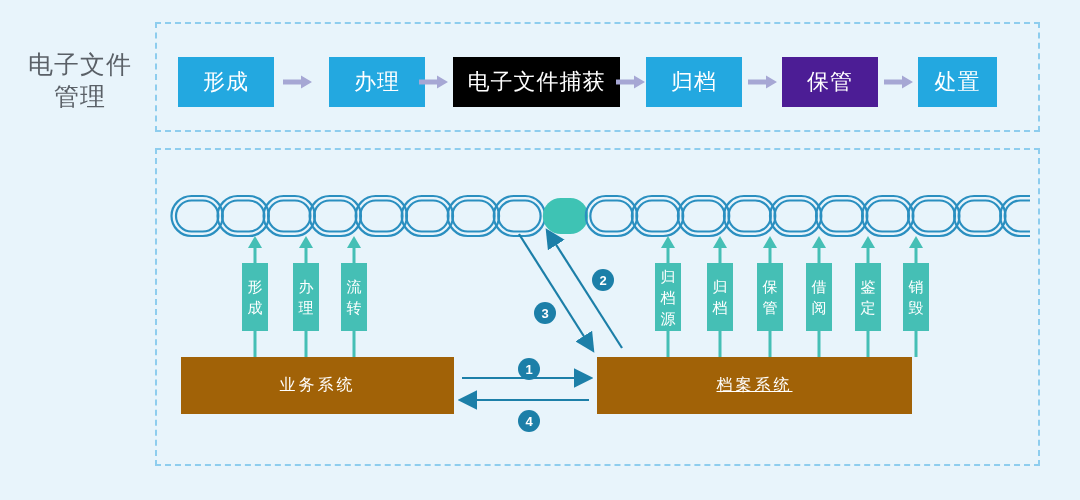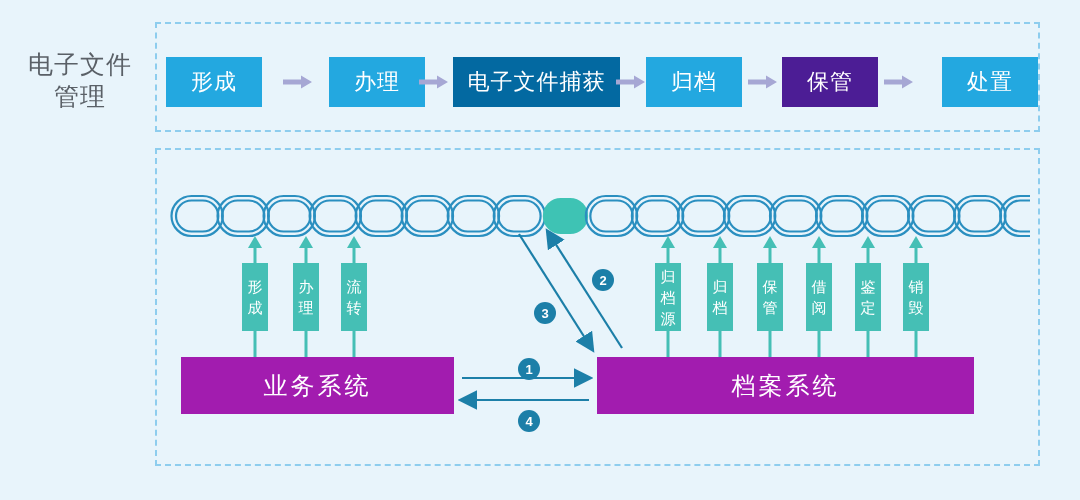--- a/index.html
+++ b/index.html
@@ -67,29 +67,29 @@
     box-sizing:border-box;
     width:26px;
     white-space:pre-line;
   }
   
   .tealconn{position:absolute;width:18px;}
 
   
   .sysbox{
     position:absolute;
-    background:#a21caf;
-    color:#ffffff;
-    display:flex;align-items:center;justify-content:center;
-    font-size:24px;
+    background:#a16207;
+    color:#ffffff;
+    display:flex;align-items:center;justify-content:center;
+    font-size:16px;
     letter-spacing:3px;
     box-sizing:border-box;
   }
   #sys-biz{left:181px;top:357px;width:273px;height:57px;}
-  #sys-arch{left:597px;top:357px;width:377px;height:57px;}
+  #sys-arch{left:597px;top:357px;width:315px;height:57px;text-decoration:underline;}
 
   
   .badge{
     position:absolute;
     width:22px;height:22px;border-radius:50%;
     background:#1c7fa8;
     color:#ffffff;
     font-size:13px;
     font-weight:bold;
     display:flex;align-items:center;justify-content:center;
@@ -104,26 +104,26 @@
 
 <div id="stage">
 
   <div class="row-label" id="label-ef">电子文件
 管理</div>
 
   <div class="panel" id="panel-top"></div>
   <div class="panel" id="panel-bottom"></div>
 
   <div id="lifecycle-layer">
-      <div class="flowbox" style="left: 166px; width: 96px; background: rgb(35, 168, 224);">形成</div>
+      <div class="flowbox" style="left: 178px; width: 96px; background: rgb(35, 168, 224);">形成</div>
       <div class="flowbox" style="left: 317px; width: 96px; background: rgb(35, 168, 224); margin-left: 12px;">办理</div>
-      <div class="flowbox" style="left: 453px; width: 167px; background: #0369a1;">电子文件捕获</div>
+      <div class="flowbox" style="left: 453px; width: 167px; background: #000000;">电子文件捕获</div>
       <div class="flowbox" style="left: 646px; width: 96px; background: rgb(35, 168, 224);">归档</div>
       <div class="flowbox" style="left: 782px; width: 96px; background: #4c1d95;">保管</div>
-      <div class="flowbox" style="left: 918px; width: 96px; background: rgb(35, 168, 224); margin-left: 24px;">处置</div>
+      <div class="flowbox" style="left: 918px; width: 79px; background: rgb(35, 168, 224);">处置</div>
       <div class="flowarrow" style="left: 283px;"><svg width="30" height="14" viewBox="0 0 30 14" xmlns="http://www.w3.org/2000/svg">
           <path d="M0 4.4 H18 V0.6 L29 7 L18 13.4 V9.6 H0 Z" fill="#a6a7d4"></path>
         </svg></div>
       <div class="flowarrow" style="left: 419px;"><svg width="30" height="14" viewBox="0 0 30 14" xmlns="http://www.w3.org/2000/svg">
           <path d="M0 4.4 H18 V0.6 L29 7 L18 13.4 V9.6 H0 Z" fill="#a6a7d4"></path>
         </svg></div>
       <div class="flowarrow" style="left: 616px;"><svg width="30" height="14" viewBox="0 0 30 14" xmlns="http://www.w3.org/2000/svg">
           <path d="M0 4.4 H18 V0.6 L29 7 L18 13.4 V9.6 H0 Z" fill="#a6a7d4"></path>
         </svg></div>
       <div class="flowarrow" style="left: 748px;"><svg width="30" height="14" viewBox="0 0 30 14" xmlns="http://www.w3.org/2000/svg">

